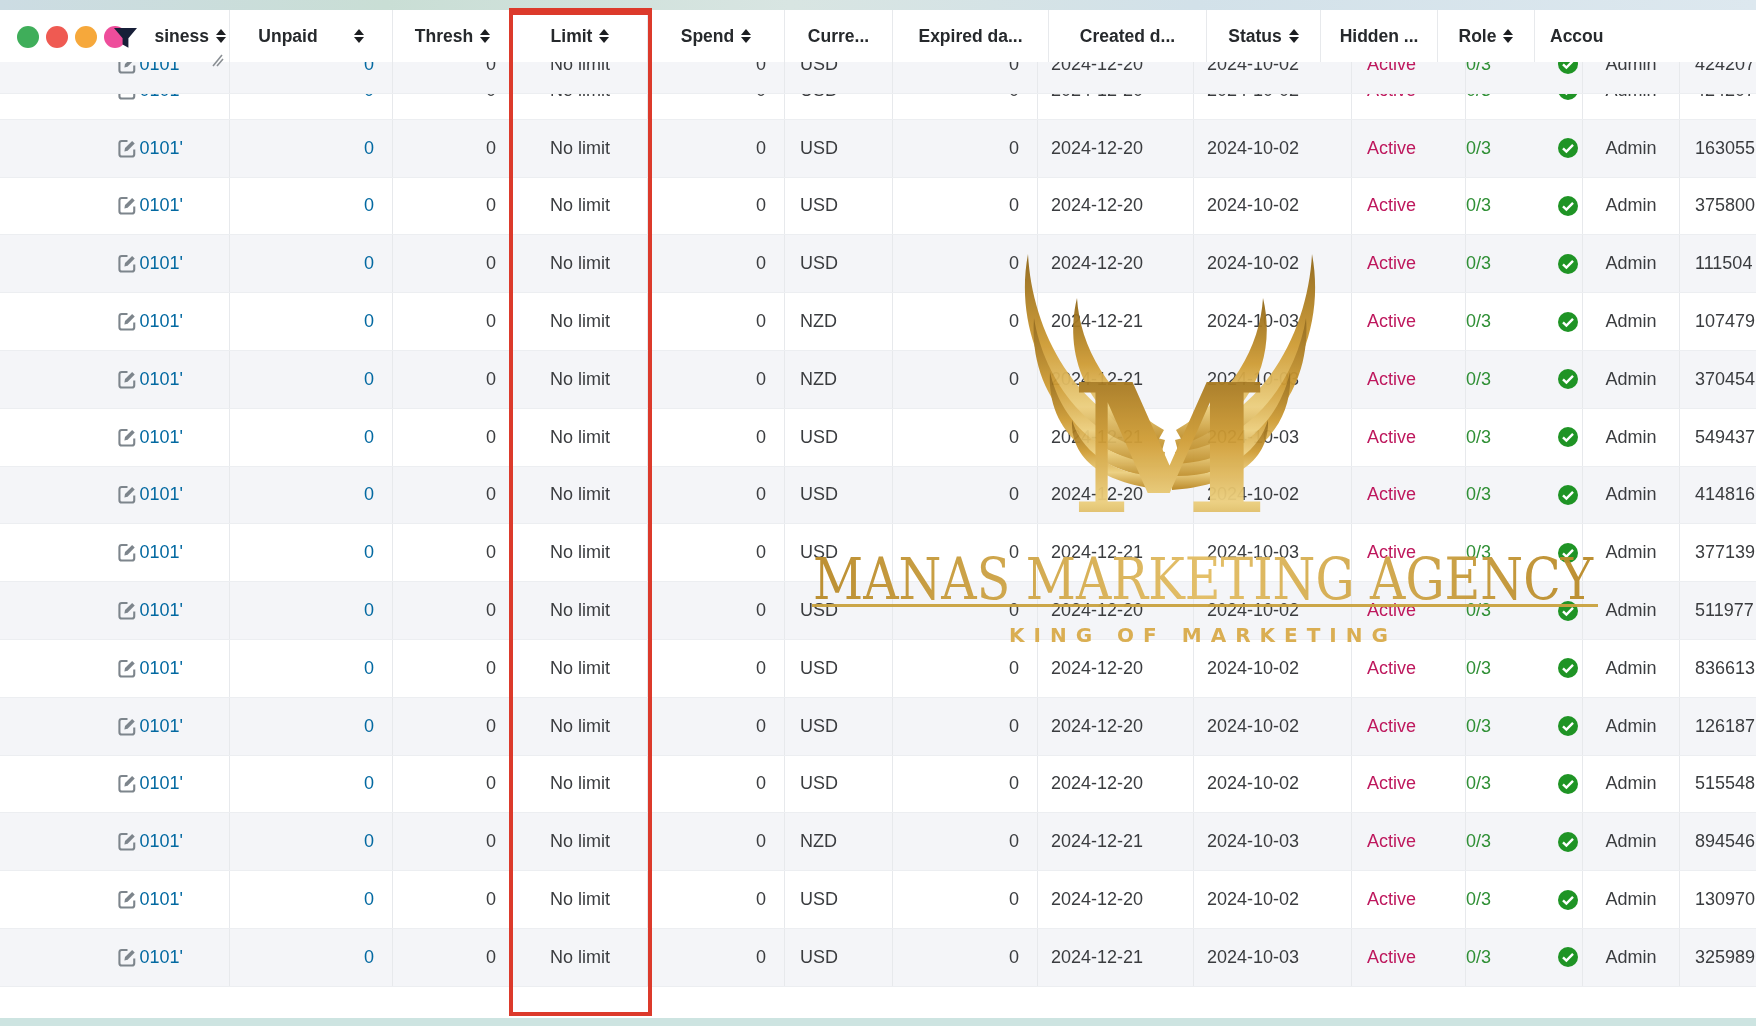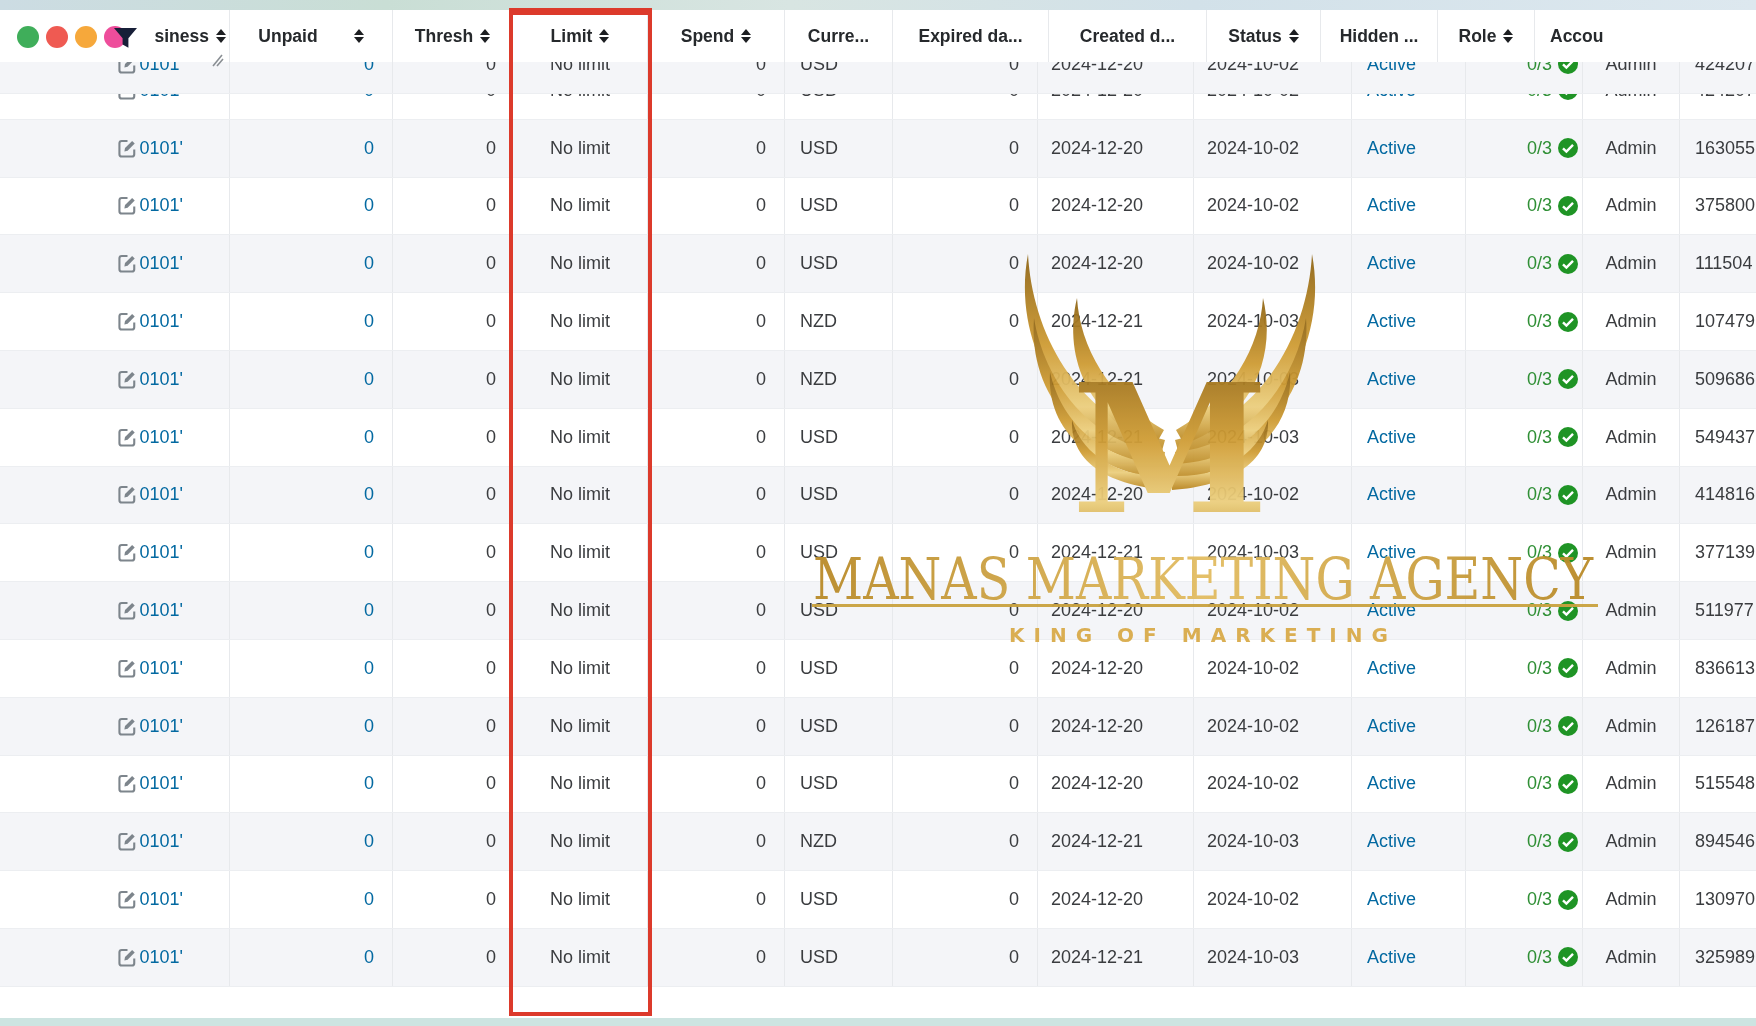--- a/index.html
+++ b/index.html
@@ -38,28 +38,28 @@
   .cell.col-business{justify-content:flex-end;padding-right:46px;}
   .cell.col-unpaid{justify-content:flex-end;padding-right:18px;}
   .cell.col-thresh{justify-content:flex-end;padding-right:16px;}
   .cell.col-limit{justify-content:center;}
   .cell.col-spend{justify-content:flex-end;padding-right:18px;}
   .cell.col-currency{padding-left:15px;}
   .cell.col-remain{justify-content:flex-end;padding-right:18px;}
   .cell.col-expired{padding-left:13px;}
   .cell.col-created{padding-left:13px;}
   .cell.col-status{padding-left:15px;}
-  .cell.col-hidden{justify-content:flex-end;padding-right:4px;}
+  .cell.col-hidden{justify-content:space-between;padding-right:4px;}
   .cell.col-role{justify-content:center;}
   .cell.col-account{padding-left:15px;}
   .hcell.col-business{justify-content:flex-end;padding-right:3px;}
   .hcell.col-account{justify-content:flex-start;padding-left:15px;}
 
   .link{color:#0369a1;cursor:pointer;}
-  .status-active{color:#0369a1;}
+  .status-active{color:#be185d;}
   .hidden-count{color:#2f8f35;}
   .edit-icon{width:19px;height:19px;margin-right:3px;flex:0 0 auto;cursor:pointer;}
   .check-icon{width:20px;height:20px;margin-left:6px;flex:0 0 auto;}
 
   
   .sort{display:inline-flex;flex-direction:column;gap:2px;margin-left:7px;}
   .sort i{display:block;width:0;height:0;border-left:5.5px solid transparent;border-right:5.5px solid transparent;}
   .sort .up{border-bottom:6.5px solid #1d1f22;}
   .sort .down{border-top:6.5px solid #1d1f22;}
 
@@ -369,21 +369,21 @@
           <span class="status-active">Active</span>
         </div>
         <div class="cell col-hidden">
           <span class="hidden-count">0/3</span>
           <svg class="check-icon" viewBox="0 0 20 20">
             <circle cx="10" cy="10" r="10" fill="#1f9425"></circle>
             <path d="M5 10.3 8.4 13.6 15 6.8" stroke="#fff" stroke-width="2.4" fill="none"></path>
           </svg>
         </div>
         <div class="cell col-role">Admin</div>
-        <div class="cell col-account">509686</div>
+        <div class="cell col-account">370454</div>
       </div>
       <div class="trow">
         <div class="cell col-business">
           <svg class="edit-icon" viewBox="0 0 20 20">
             <path fill="#7d858c" d="M16 11v5a1.4 1.4 0 0 1-1.4 1.4H4A1.4 1.4 0 0 1 2.6 16V4.6A1.4 1.4 0 0 1 4 3.2h6V1H4A3.6 3.6 0 0 0 .4 4.6V16A3.6 3.6 0 0 0 4 19.6h10.6A3.6 3.6 0 0 0 18.2 16v-5z"></path>
             <path fill="#7d858c" d="M7.4 9.6 14.9 2l2.7 2.7-7.5 7.6-3.4.8z"></path>
           </svg>
           <span class="link">0101'</span>
         </div>
         <div class="cell col-unpaid">

